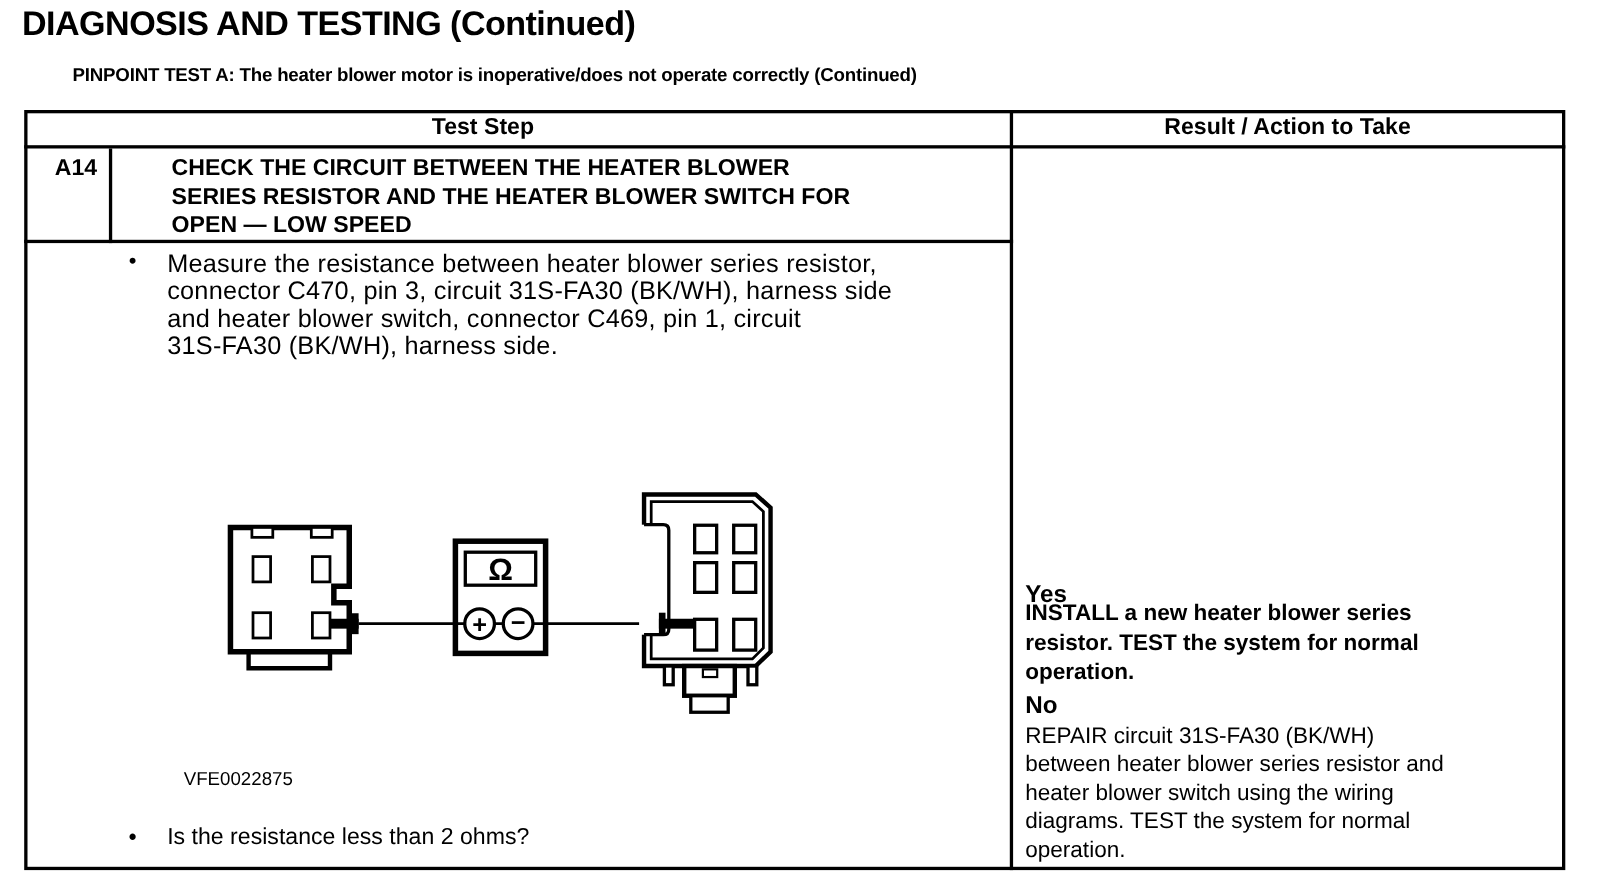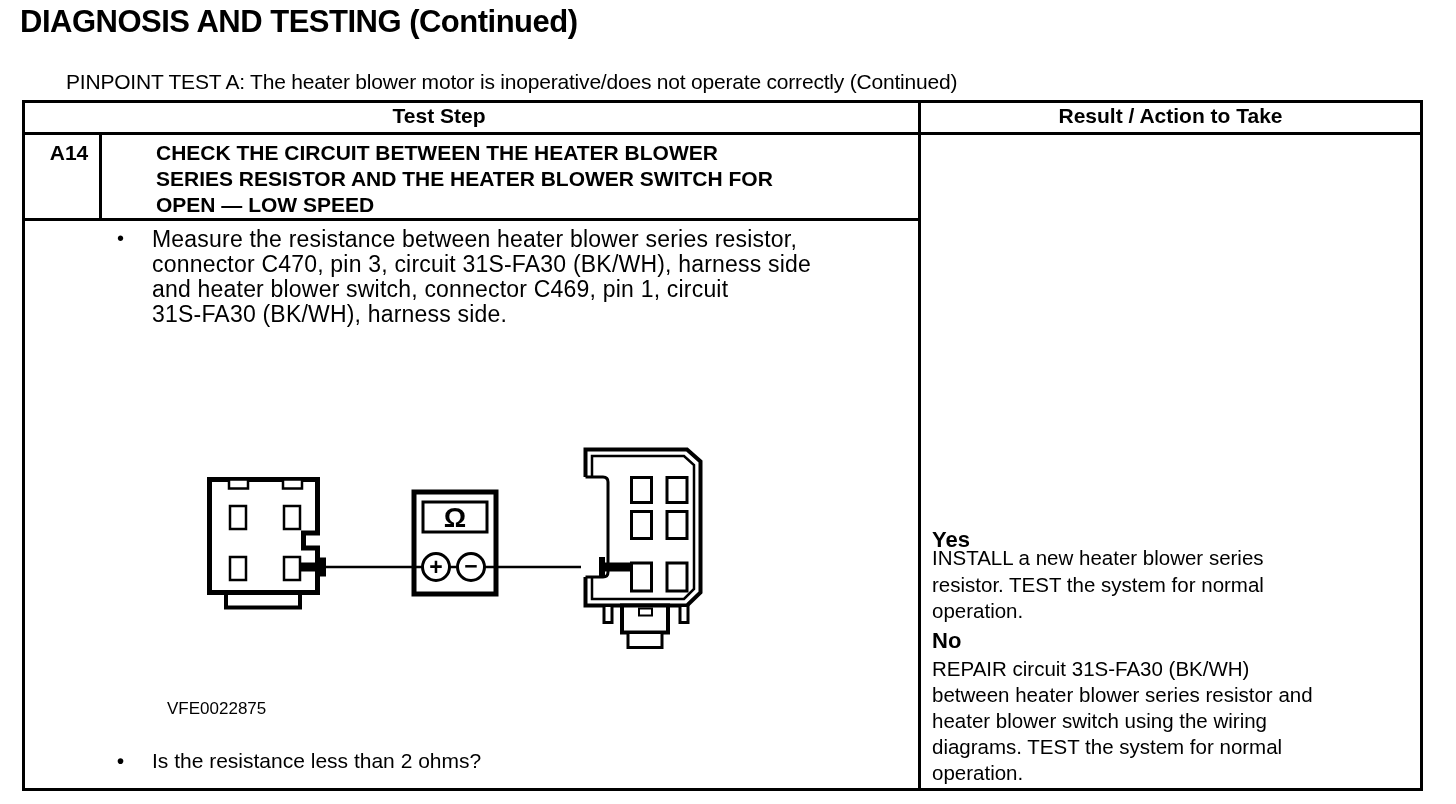--- a/index.html
+++ b/index.html
@@ -6,33 +6,33 @@
   body{
     width:1456px;height:804px;background:#ffffff;
     font-family:"Liberation Sans",sans-serif;color:#000;
     position:relative;overflow:hidden;
     -webkit-font-smoothing:antialiased;
   }
   .abs{position:absolute;}
   .preline{white-space:pre-line;}
   .line{position:absolute;background:#000;}
   .page-title{left:20px;top:4px;font-size:31px;font-weight:bold;letter-spacing:-0.5px;}
-  .page-subtitle{left:66px;top:59px;font-size:21px;font-weight:normal;white-space:nowrap;letter-spacing:-0.2px;margin-top:11px;}
+  .page-subtitle{left:66px;top:59px;font-size:17px;font-weight:bold;white-space:nowrap;letter-spacing:-0.2px;}
   .tbl-frame{left:22px;top:100px;width:1401px;height:691px;border:3px solid #000;box-sizing:border-box;}
   .hdr-left{left:25px;top:104px;width:828px;font-size:21px;font-weight:bold;text-align:center;}
   .hdr-right{left:921px;top:104px;width:499px;font-size:21px;font-weight:bold;text-align:center;}
   .step-id{left:25px;top:141px;width:88px;font-size:21px;font-weight:bold;text-align:center;}
   .step-title{left:116px;top:140px;width:795px;font-size:21px;font-weight:bold;line-height:26px;margin-left:40px;}
   .bullet1-marker{left:117px;top:227px;font-size:20px;}
   .bullet1-text{left:152px;top:227px;width:760px;font-size:23px;line-height:25px;letter-spacing:0.2px;}
   .figure-id{left:167px;top:699px;font-size:17px;}
   .q-marker{left:117px;top:750px;font-size:20px;font-weight:bold;}
   .q-text{left:152px;top:749px;font-size:21px;font-weight:normal;}
   .yes-label{left:932px;top:516px;font-size:22px;font-weight:bold;margin-top:11px;}
-  .yes-text{left:932px;top:545px;width:495px;font-size:20.5px;line-height:26.5px;}
+  .yes-text{left:932px;top:545px;width:495px;font-size:20.5px;line-height:26.5px;font-weight:bold;}
   .no-label{left:932px;top:628px;font-size:22px;font-weight:bold;}
   .no-text{left:932px;top:656px;width:495px;font-size:20.5px;line-height:26px;}
   svg text{font-family:"Liberation Sans",sans-serif;}
 </style>
 </head>
 <body>
 
 <div class="abs page-title">DIAGNOSIS AND TESTING (Continued)</div>
 <div class="abs page-subtitle">PINPOINT TEST A: The heater blower motor is inoperative/does not operate correctly (Continued)</div>
 

